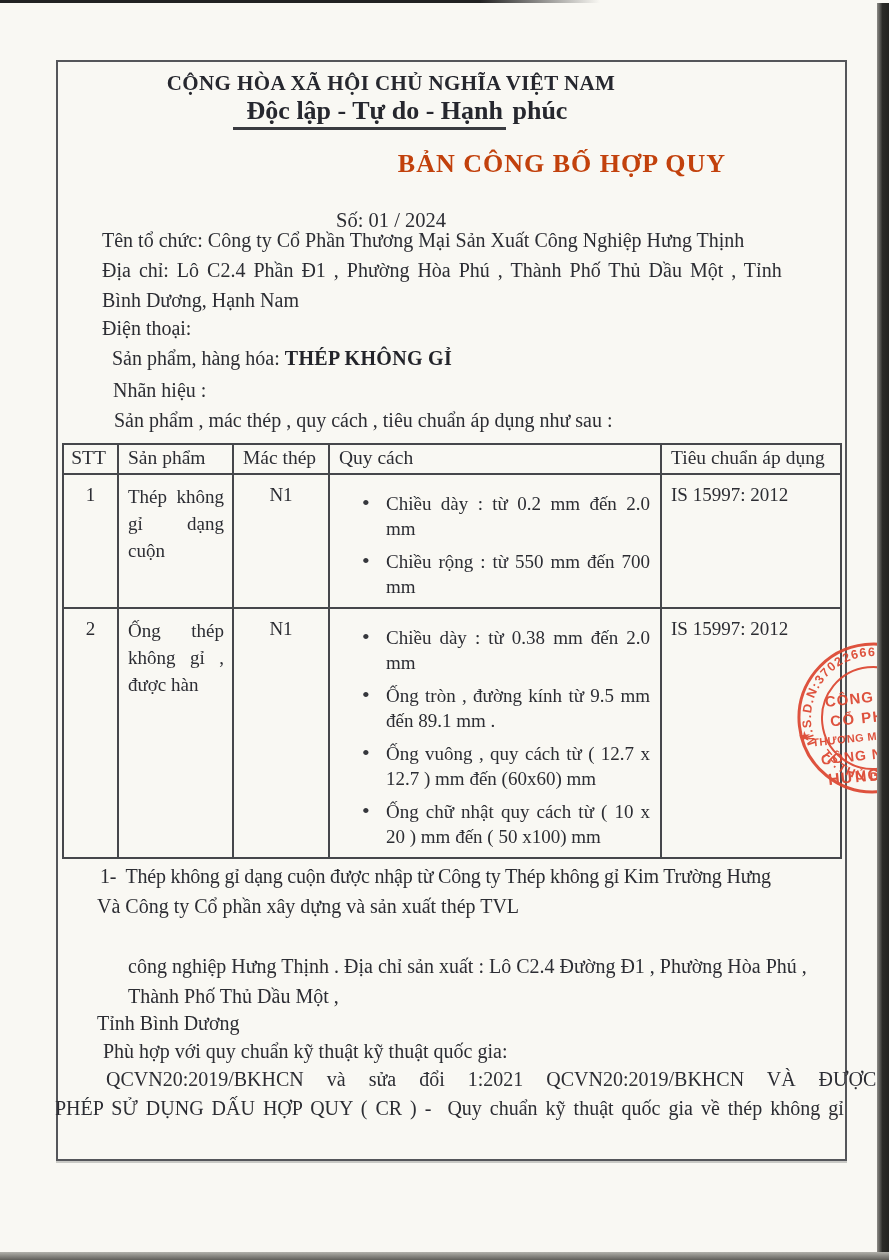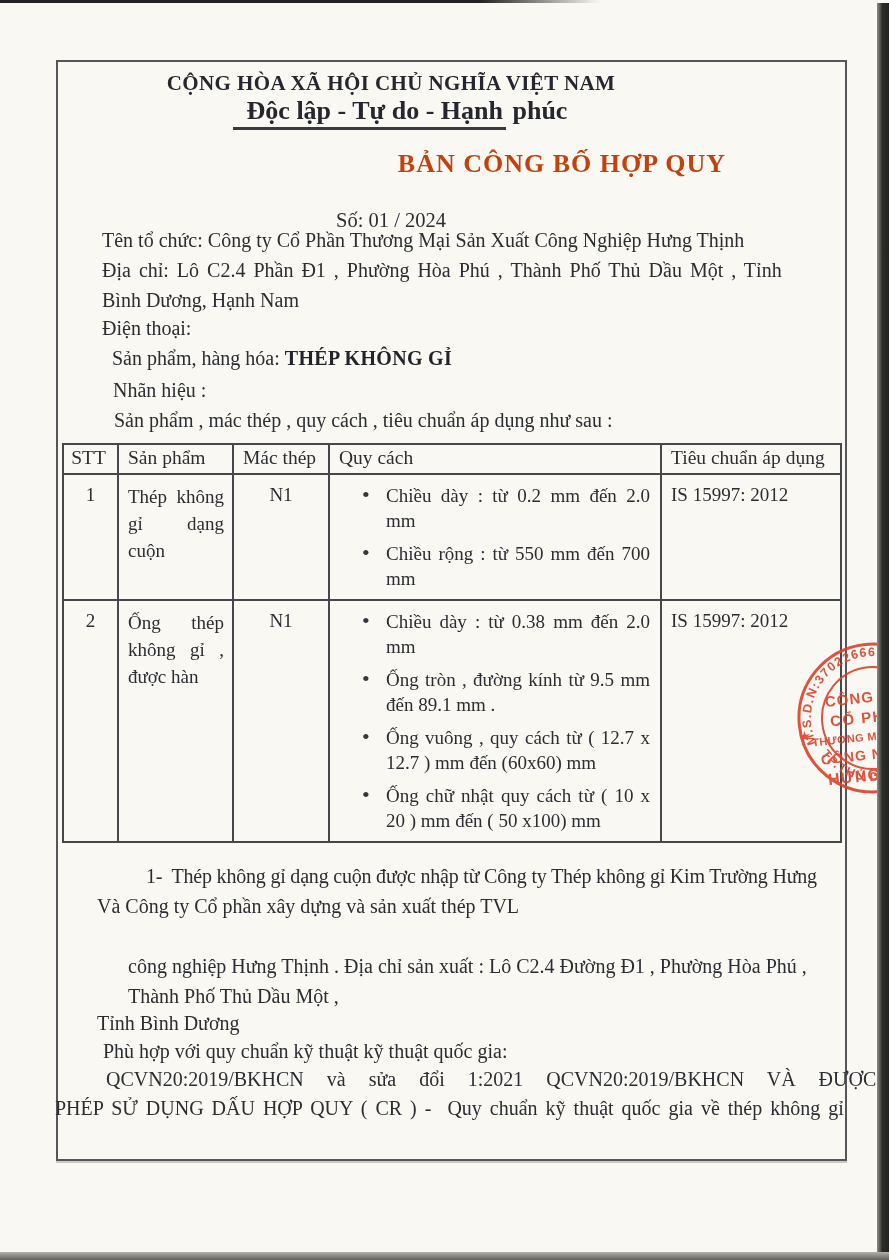--- a/index.html
+++ b/index.html
@@ -54,27 +54,27 @@
   col.c-qc { width:332px; } col.c-tc { width:180px; }
   tr.head th { height:24px; vertical-align:middle; text-align:left;
                padding:2px 4px 4px 9px; font-size:19.5px; }
   tr.head th.th-stt { text-align:center; padding-left:0; }
   td.stt { text-align:center; padding-top:9px; }
   td.san-pham { padding:8px 8px 0 9px; text-align:justify; line-height:27px; }
   td.mac-thep { text-align:center; padding-top:9px; }
   td.tieu-chuan { padding:9px 4px 0 9px; }
   tr.r1 td { height:95px; }
   tr.r2 td { height:236px; }
-  ul.specs { list-style:none; margin:8px 0 0 0; padding:0 10px 0 26px; }
+  ul.specs { list-style:none; margin:16px 0 0 0; padding:0 10px 0 26px; }
   ul.specs li { position:relative; padding-left:30px; margin-bottom:8px;
                 line-height:25px; text-align:justify; }
   ul.specs li::before { content:"\2022"; position:absolute; left:6px; top:-1px;
                         font-size:22px; color:#36373c; }
 
-  .n1 { top:864px; left:100px; letter-spacing:-.2px;margin-left:46px; }
+  .n1 { top:864px; left:100px; letter-spacing:-.2px; }
   .n2 { top:894px; left:97px; }
   .n3 { top:924px; left:100px; letter-spacing:-.4px; font-size:19.5px; }
   .n4 { top:954px; left:128px; }
   .n5 { top:984px; left:128px; }
   .n6 { top:1011px; left:97px; }
   .n7 { top:1039px; left:103px; }
   .n8 { top:1067px; left:106px; word-spacing:18px; }
   .n9 { top:1096px; left:55px; word-spacing:3px; }
 
   .stamp-svg { position:absolute; left:755px; top:615px; width:210px; height:210px; }

